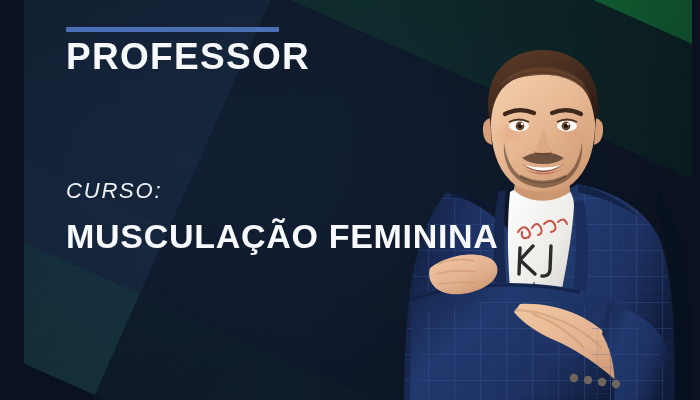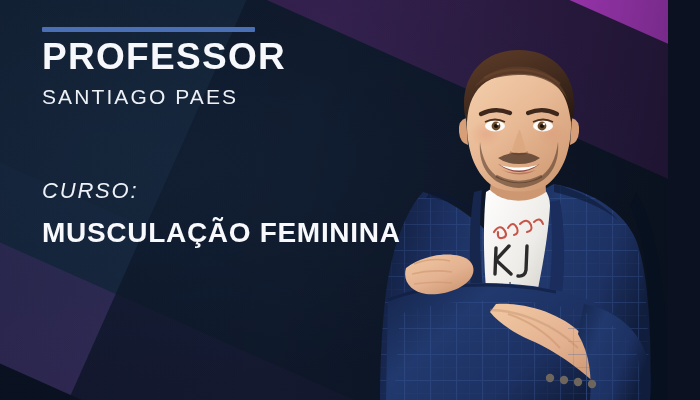--- a/index.html
+++ b/index.html
@@ -7,21 +7,22 @@
   body {
     font-family: "Liberation Sans", sans-serif;
     background:#0b1120;
     overflow:hidden;
   }
 
   .banner{
     position:relative;
     width:668px; height:400px;
     overflow:hidden;
-    background:#d946ef;
+    background:#15803d;
+    margin-left:24px;
   }
 
   
   .bg-layer{ position:absolute; inset:0; overflow:hidden; }
 
   .band{
     position:absolute;
     transform-origin:0 0;
   }
   .band-a{
@@ -87,21 +88,21 @@
     font-size:22px; font-weight:300;
     letter-spacing:1.8px;
     color:#eef2f7;
     line-height:1;
     z-index:6;
     white-space:nowrap;
     font-style:italic;
   }
   .course-name{
     position:absolute; left:42px; top:219px;
-    font-size:28px; font-weight:700;
+    font-size:34px; font-weight:700;
     letter-spacing:0.7px;
     color:#f7f9fc;
     line-height:1;
     z-index:6;
     white-space:nowrap;
   }
 
   
   .portrait{
     position:absolute;
@@ -122,21 +123,20 @@
     <div class="band band-c"></div>
     <div class="band band-d"></div>
     <div class="band band-e"></div>
     <div class="vign"></div>
   </div>
 
   <div class="accent-rule"></div>
 
   <div class="title-professor">PROFESSOR</div>
 
-  <div class="subtitle-name">SANTIAGO PAES</div>
 
   <div class="label-curso">CURSO:</div>
 
   <div class="course-name">MUSCULAÇÃO FEMININA</div>
 
   <div class="portrait">
     <svg viewBox="0 0 322 358" xmlns="http://www.w3.org/2000/svg" preserveAspectRatio="xMidYMax meet">
       <defs>
         <linearGradient id="gBlazer" x1="0" y1="0" x2="1" y2="0.5">
           <stop offset="0%" stop-color="#16264c"></stop>

